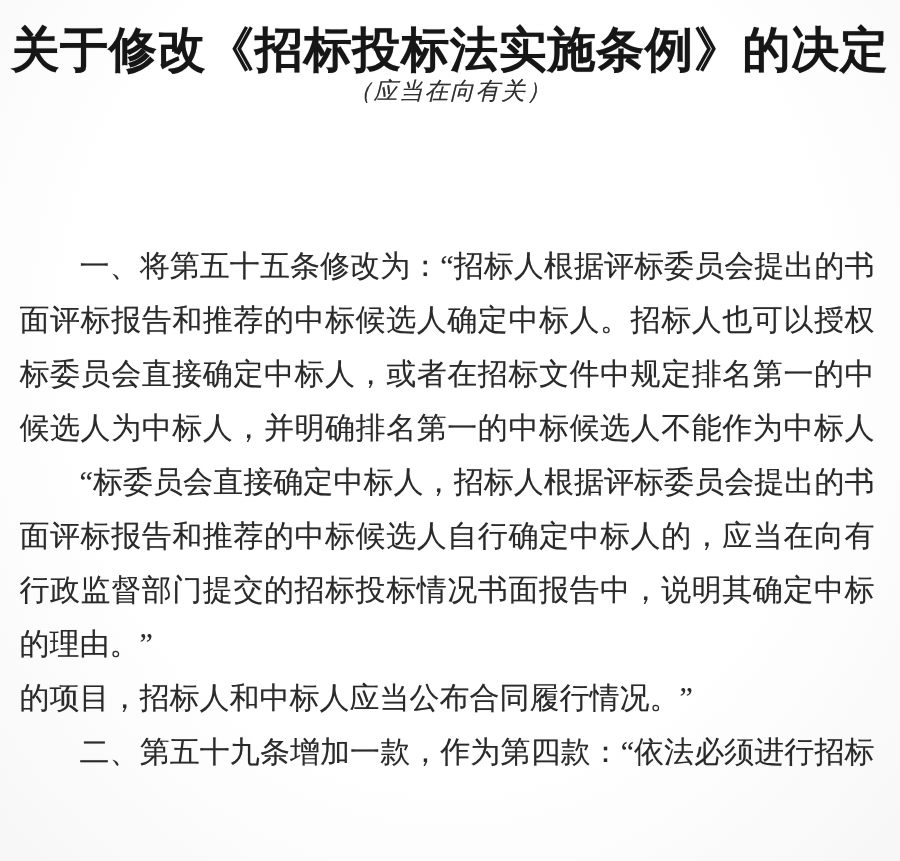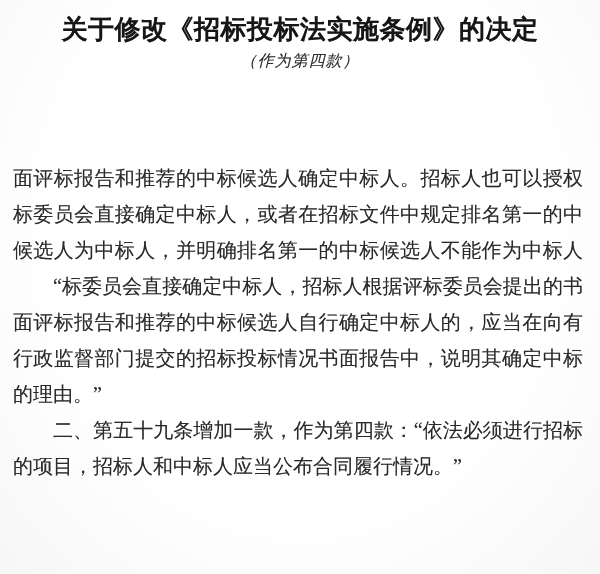--- a/index.html
+++ b/index.html
@@ -19,21 +19,21 @@
     inset: 0;
     background: radial-gradient(ellipse at 50% 40%, rgba(255,255,255,0.9) 60%, rgba(240,240,240,0.5) 100%);
   }
   .doc-title {
     position: absolute;
     top: 12px;
     left: 0;
     right: 0;
     text-align: center;
     font-family: "Liberation Sans", "DejaVu Sans", sans-serif;
-    font-size: 26px;
+    font-size: 32px;
     font-weight: 700;
     letter-spacing: 0.5px;
     color: var(--title-ink, #161616);
     text-shadow: 0 0 0.6px rgba(0,0,0,0.45);
     white-space: nowrap;
   }
   .doc-subtitle {
     position: absolute;
     top: 51px;
     left: 0;
@@ -73,31 +73,32 @@
   }
   .text-line.first {
     text-indent: 2em;
   }
 </style>
 </head>
 <body style="--page-bg: #fdfdfd; --ink: #2a2a2a; --title-ink: #161616;">
 
 <div class="page">
   <div class="doc-title">关于修改《招标投标法实施条例》的决定</div>
-  <div class="doc-subtitle">（作为第四款）</div>
+  <div class="doc-subtitle">（应当在向有关）</div>
   <div class="doc-body">
       <div class="paragraph">
+        <div class="text-line first fill">一、将第五十五条修改为：“招标人根据评标委员会提出的书</div>
         <div class="text-line fill">面评标报告和推荐的中标候选人确定中标人。招标人也可以授权评</div>
         <div class="text-line fill">标委员会直接确定中标人，或者在招标文件中规定排名第一的中标</div>
         <div class="text-line fill">候选人为中标人，并明确排名第一的中标候选人不能作为中标人的</div>
       </div>
       <div class="paragraph">
         <div class="text-line first fill">“标委员会直接确定中标人，招标人根据评标委员会提出的书</div>
         <div class="text-line fill">面评标报告和推荐的中标候选人自行确定中标人的，应当在向有关</div>
         <div class="text-line fill">行政监督部门提交的招标投标情况书面报告中，说明其确定中标人</div>
         <div class="text-line">的理由。”</div>
       </div>
       <div class="paragraph">
+        <div class="text-line">的项目，招标人和中标人应当公布合同履行情况。”</div>
         <div class="text-line first fill">二、第五十九条增加一款，作为第四款：“依法必须进行招标</div>
-        <div class="text-line">的项目，招标人和中标人应当公布合同履行情况。”</div>
       </div>
     </div>
 </div>
 
 </body></html>

